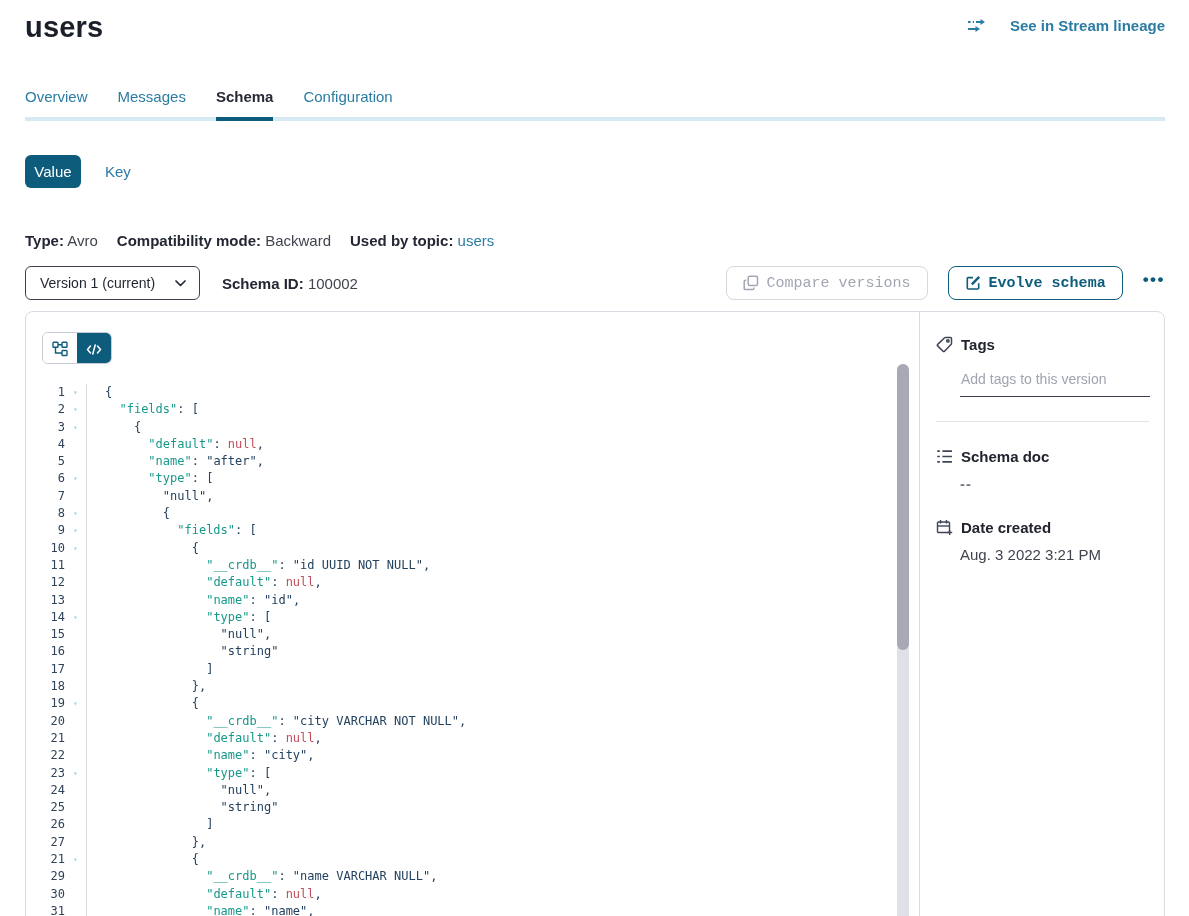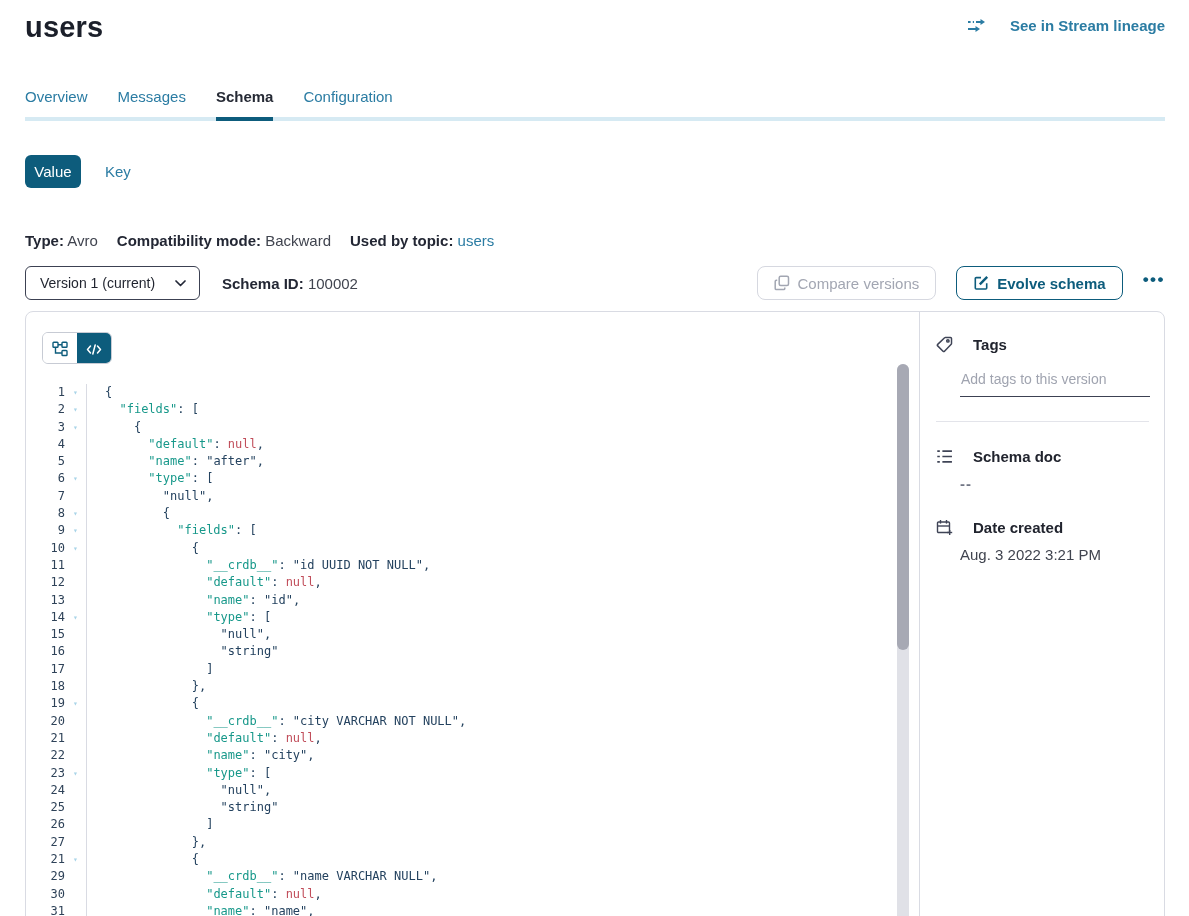--- a/index.html
+++ b/index.html
@@ -32,21 +32,21 @@
 
   
   .version-row { margin-top:16px; display:flex; align-items:center; height:36px; }
   .select { width:175px; height:34px; border:1px solid #3c4152; border-radius:6px;
     display:flex; align-items:center; justify-content:space-between; padding:0 13px 0 14px;
     font-size:14px; color:#1f232e; cursor:pointer; background:#fff; }
   .schema-id { margin-left:22px; font-size:15px; color:#40444f; }
   .schema-id b { color:#232734; font-weight:700; }
   .actions { margin-left:auto; display:flex; align-items:center; gap:20px; }
   .btn { height:34px; display:flex; align-items:center; gap:8px; padding:0 16px;
-    border-radius:8px; background:#fff; font-family:Liberation Sans, sans-serif; font-size:15px; cursor:pointer; }
+    border-radius:8px; background:#fff; font-family:Liberation Mono, monospace; font-size:15px; cursor:pointer; }
   .btn.disabled { border:1px solid #d6d8e0; color:#a2a6b2; font-weight:500; cursor:default; }
   .btn.primary-outline { border:1.5px solid #0d5c7c; color:#0d5c7c; font-weight:700; }
   .more-btn { border:none; background:none; color:#0d5c7c; font-size:17px; font-weight:700;
     letter-spacing:1.5px; cursor:pointer; padding:0 0 6px 0; }
 
   
   .panel { margin-top:10px; height:700px; border:1px solid #d9dbe3; border-radius:8px;
     display:flex; overflow:hidden; }
   .code-pane { flex:1; position:relative; }
   .view-toggle { margin:20px 0 0 16px; display:inline-flex; border:1px solid #c7cbd4;
@@ -64,21 +64,21 @@
   .tok-str { color:#24425f; }
   .tok-punct { color:#24425f; }
   .tok-null { color:#c14e5b; }
 
   .scrollbar { position:absolute; top:52px; right:10px; bottom:0; width:12px;
     background:#e0e1e7; border-radius:6px; }
   .scrollbar .thumb { width:12px; height:286px; background:#a7a9b4; border-radius:6px; }
 
   
   .side { width:245px; flex:none; border-left:1px solid #d9dbe3; padding:24px 15px 0 16px; }
-  .side-head { display:flex; align-items:center; gap:20px; }
+  .side-head { display:flex; align-items:center; gap:8px; }
   .side-head h3 { font-size:15px; font-weight:700; color:#21242e; }
   .tags-input { display:block; margin:14px 0 0 24px; width:190px; border:none;
     border-bottom:1.5px solid #3c4152; font-family:inherit; font-size:14px; color:#232734;
     padding:4px 0 9px 1px; outline:none; background:transparent; }
   .tags-input::placeholder { color:#a0a4b0; }
   .side hr { border:none; border-top:1px solid #e3e4ea; margin:24px 0 26px 0; }
   .side-val { margin:10px 0 0 24px; font-size:15px; color:#40444f; }
   .side-val.muted { color:#717685; font-weight:700; letter-spacing:1px; }
   .side-sec.gap { margin-bottom:27px; }
 

